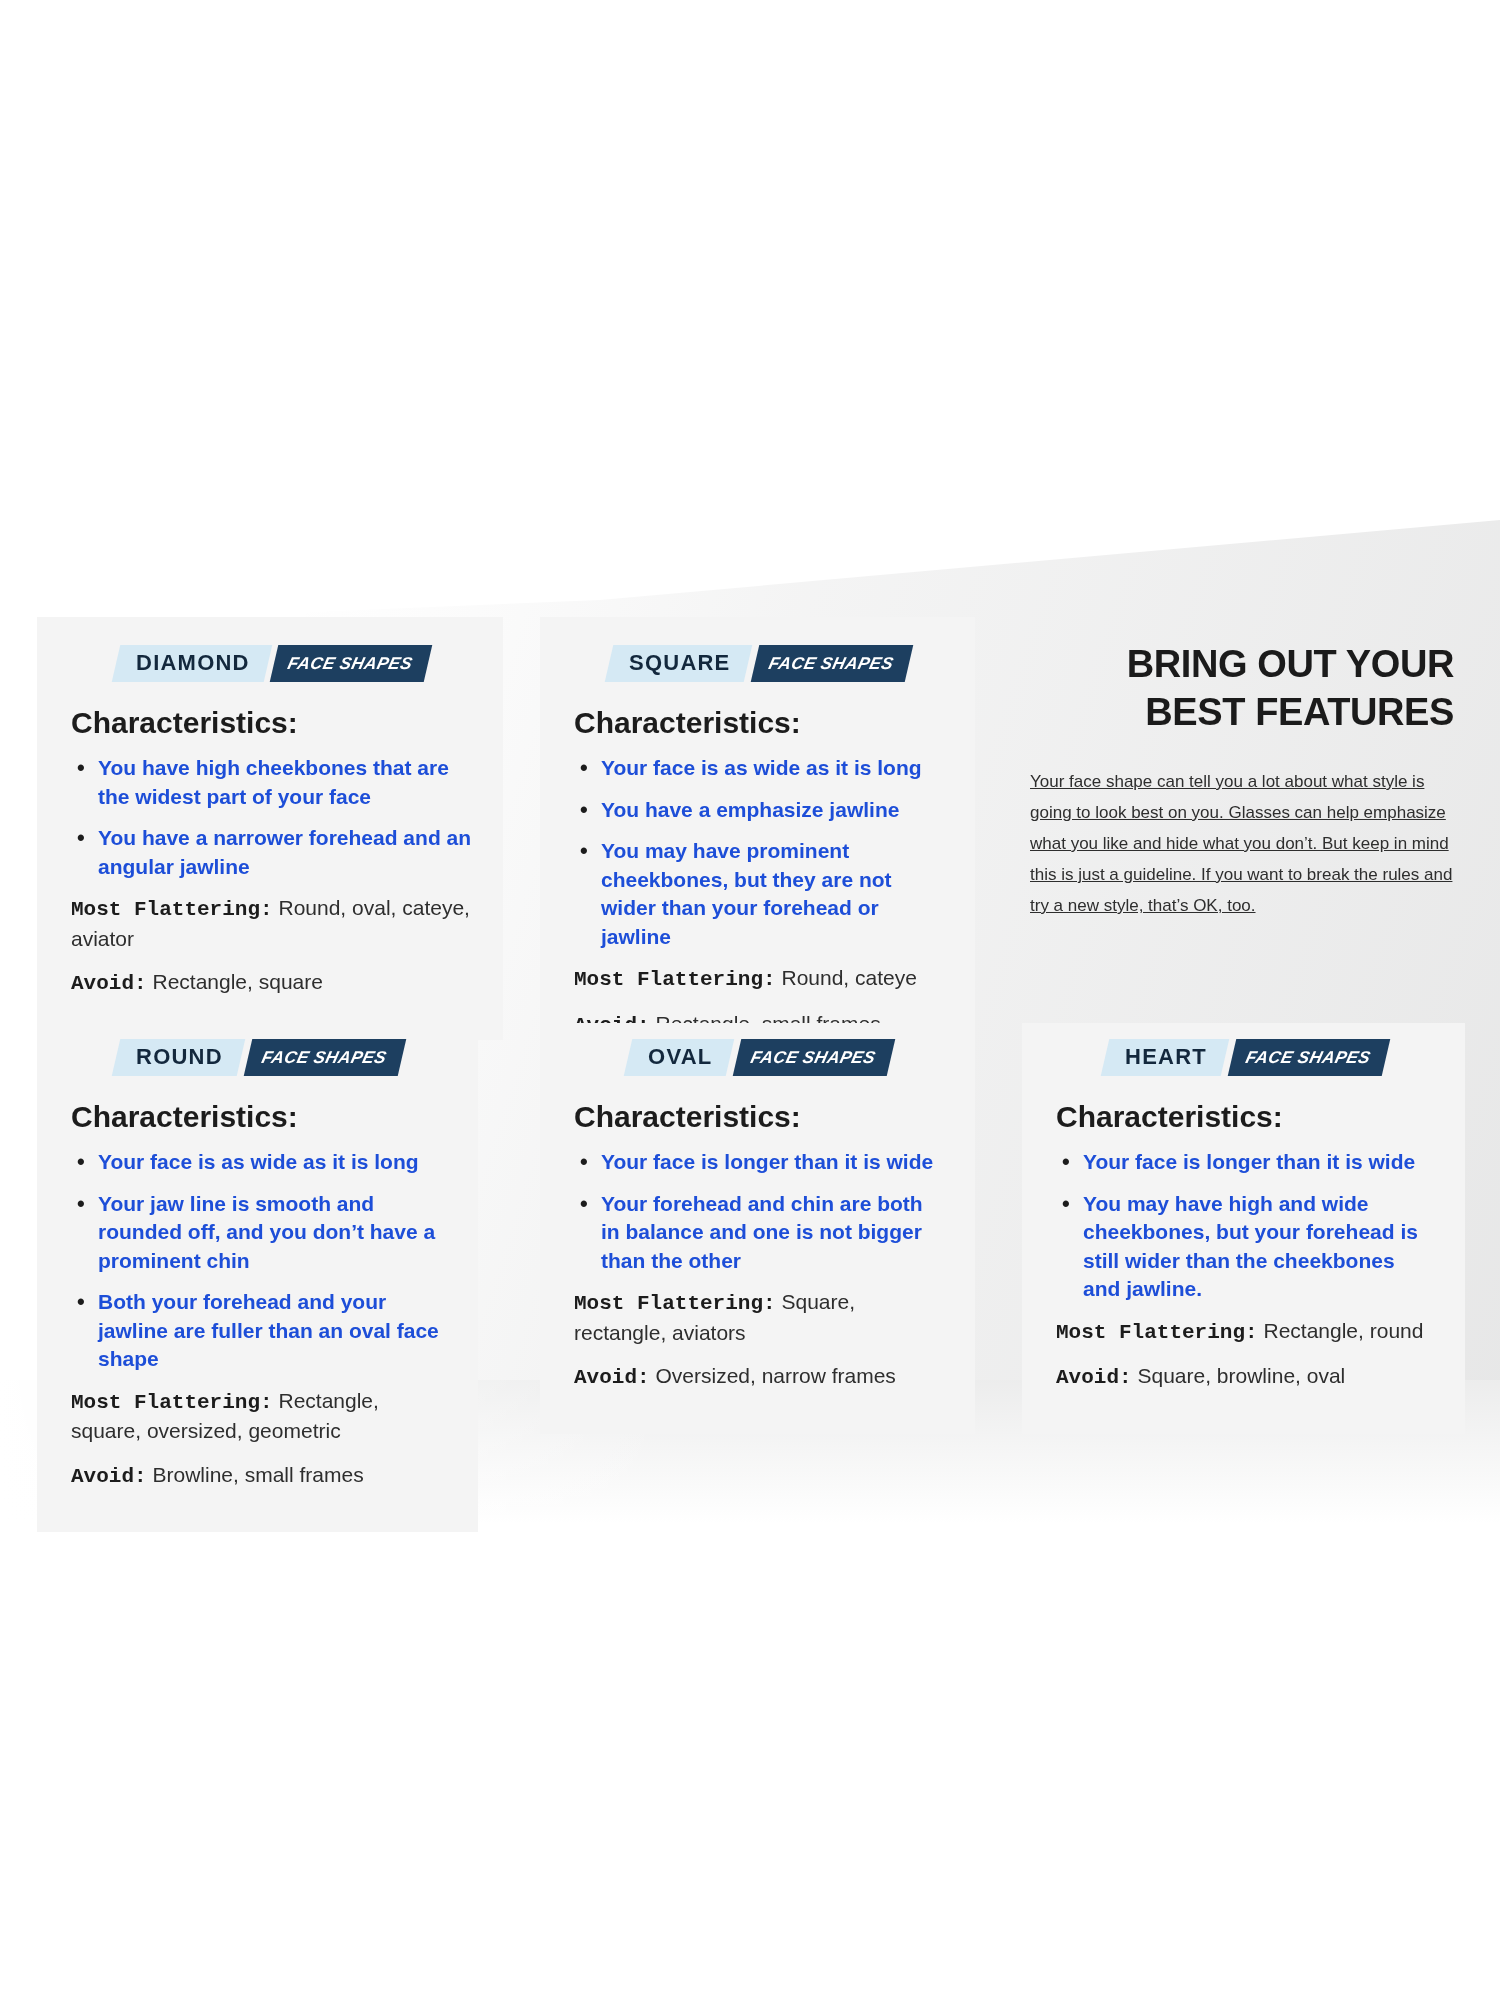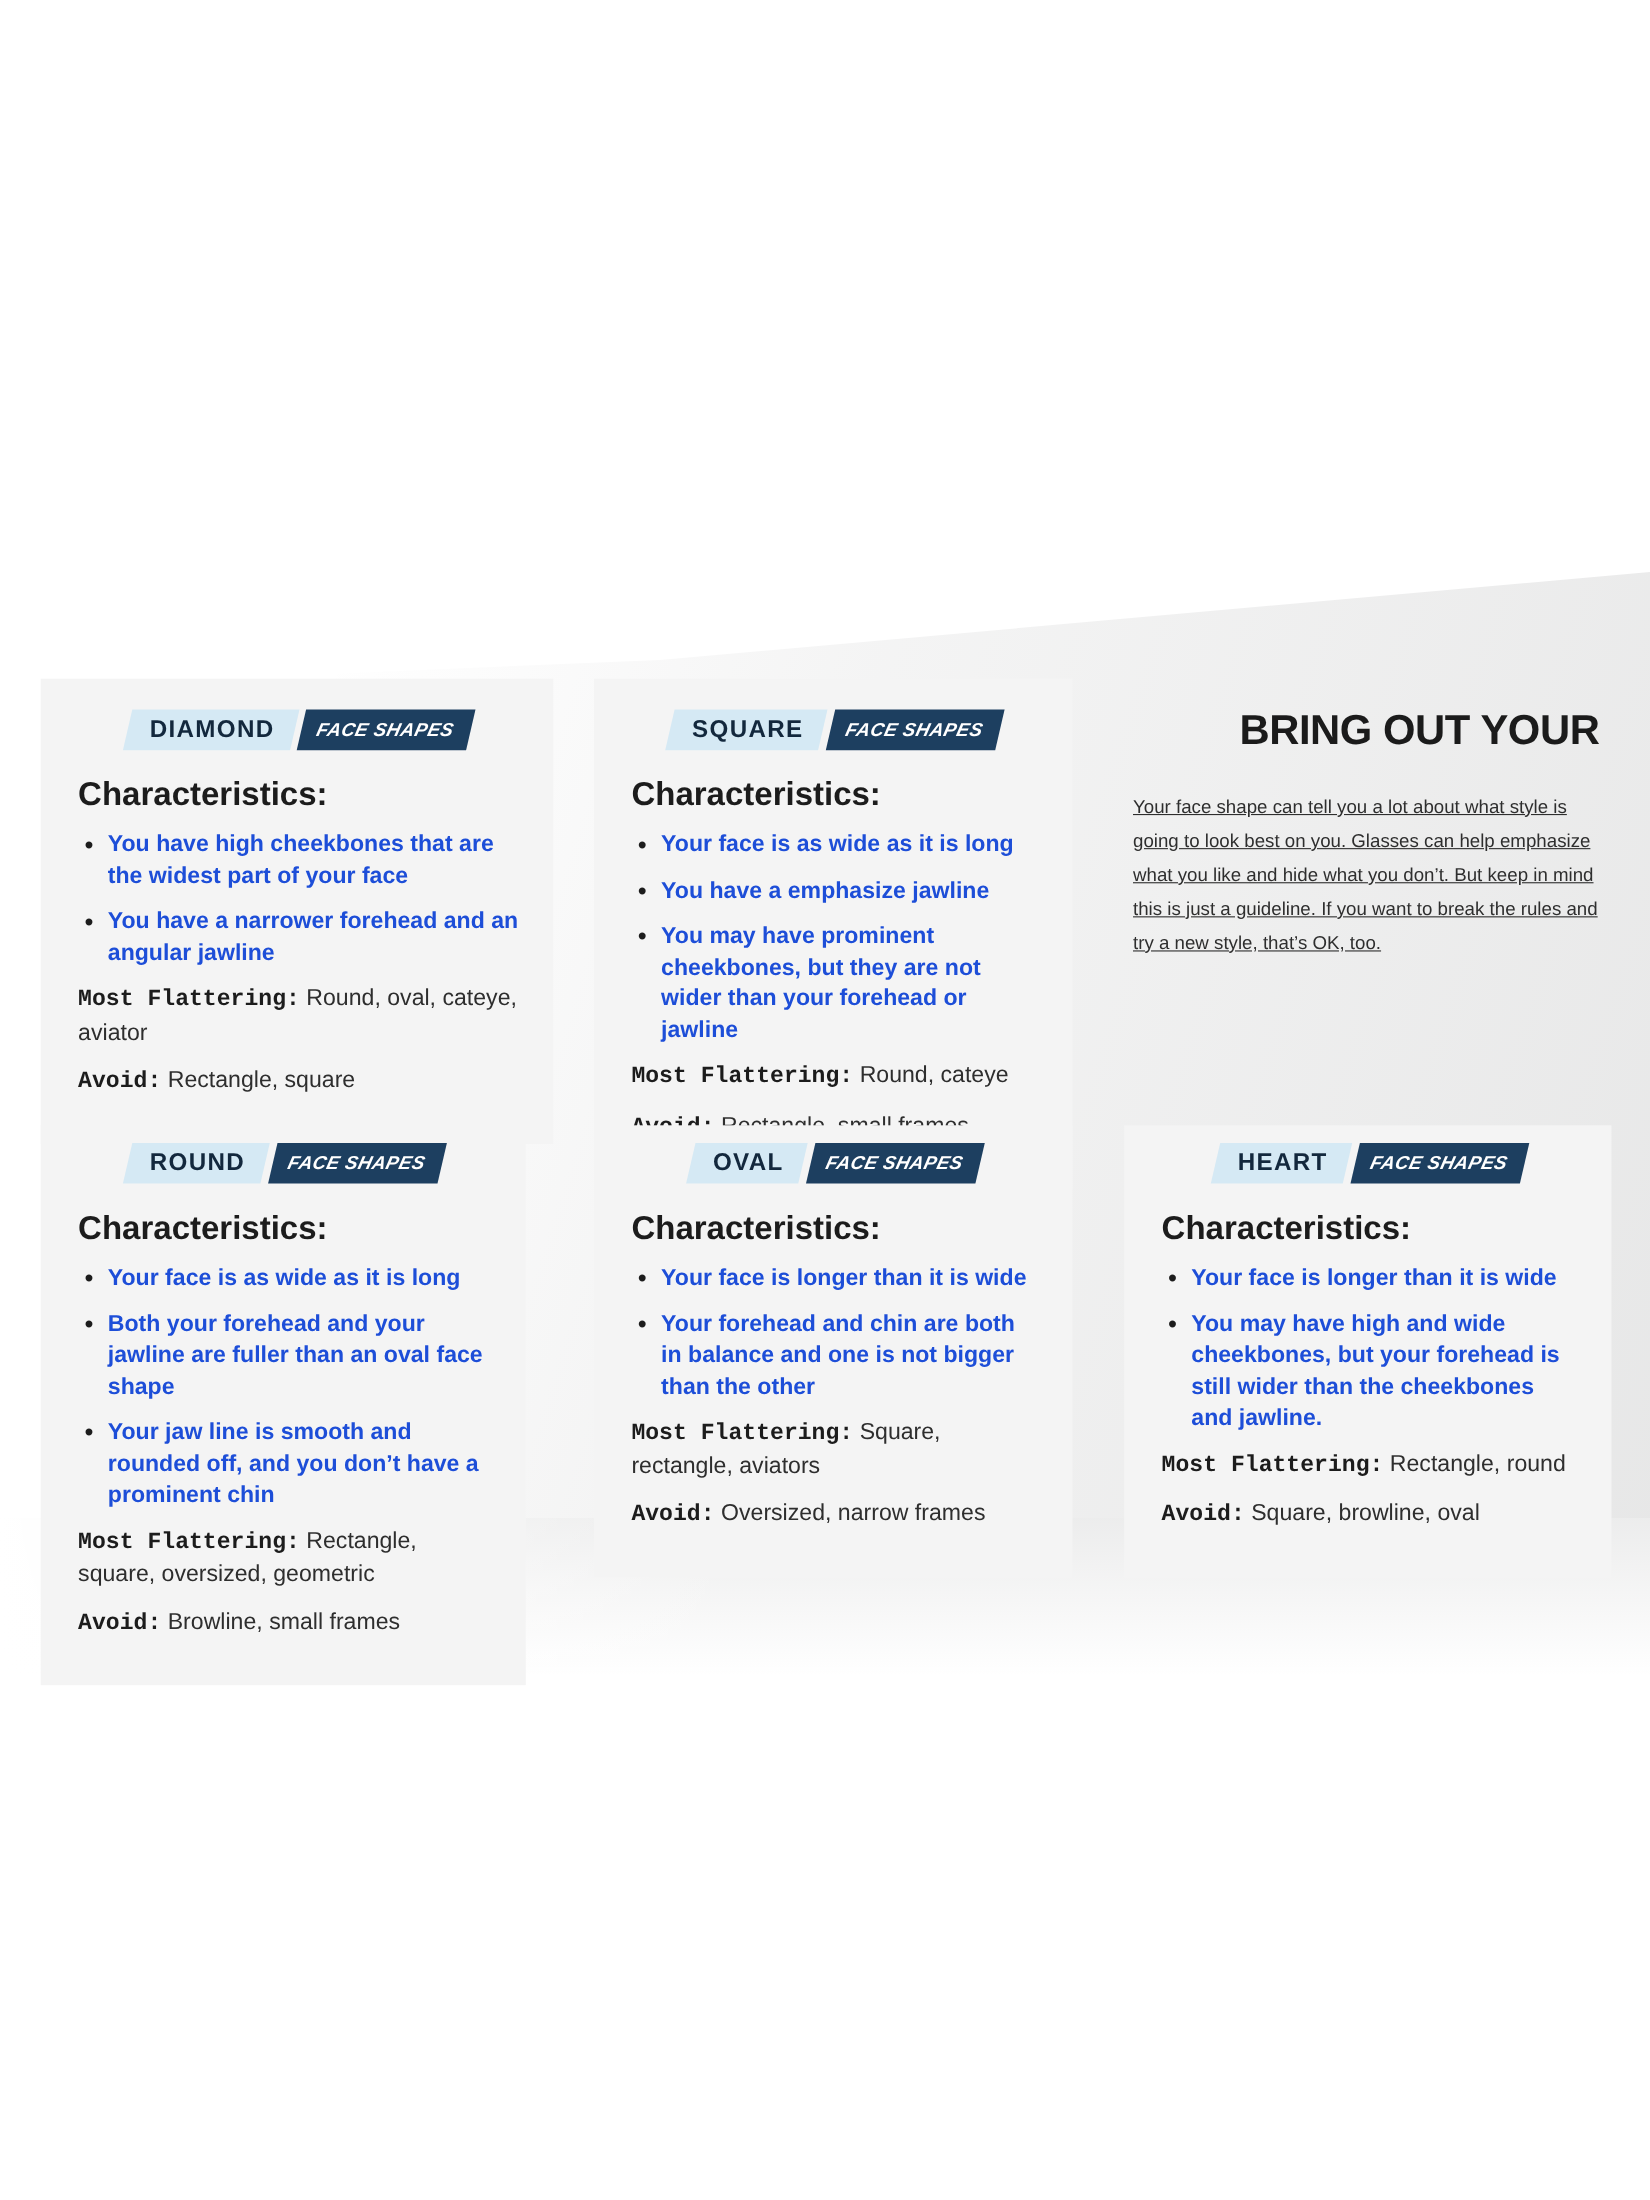--- a/index.html
+++ b/index.html
@@ -116,38 +116,39 @@
       <li>You have a emphasize jawline</li>
       <li>You may have prominent cheekbones, but they are not wider than your forehead or jawline</li>
     </ul>
     <p class="kv"><strong>Most Flattering:</strong> <span>Round, cateye</span></p>
     <p class="kv"><strong>Avoid:</strong> <span>Rectangle, small frames</span></p>
   </section>
 
   <section class="intro">
     <h1 class="intro-title">
       <div>BRING OUT YOUR</div>
+      <div>BEST FEATURES</div>
     </h1>
     <p class="intro-body">Your face shape can tell you a lot about what style is going to look best on you. Glasses can help emphasize what you like and hide what you don’t. But keep in mind this is just a guideline. If you want to break the rules and try a new style, that’s OK, too.</p>
   </section>
 
   <section class="card r2" id="card-round">
     <div class="badge-wrap">
       <div class="badge">
         <div class="badge-name">
             <span>ROUND</span>
           </div>
         <div class="badge-suffix">FACE SHAPES</div>
       </div>
     </div>
     <h3 class="char-heading">Characteristics:</h3>
     <ul class="bullets">
       <li>Your face is as wide as it is long</li>
+      <li>Your jaw line is smooth and rounded off, and you don’t have a prominent chin</li>
       <li>Both your forehead and your jawline are fuller than an oval face shape</li>
-      <li>Your jaw line is smooth and rounded off, and you don’t have a prominent chin</li>
     </ul>
     <p class="kv"><strong>Most Flattering:</strong> <span>Rectangle, square, oversized, geometric</span></p>
     <p class="kv"><strong>Avoid:</strong> <span>Browline, small frames</span></p>
   </section>
 
   <section class="card r2" id="card-oval">
     <div class="badge-wrap">
       <div class="badge">
         <div class="badge-name">
             <span>OVAL</span>

